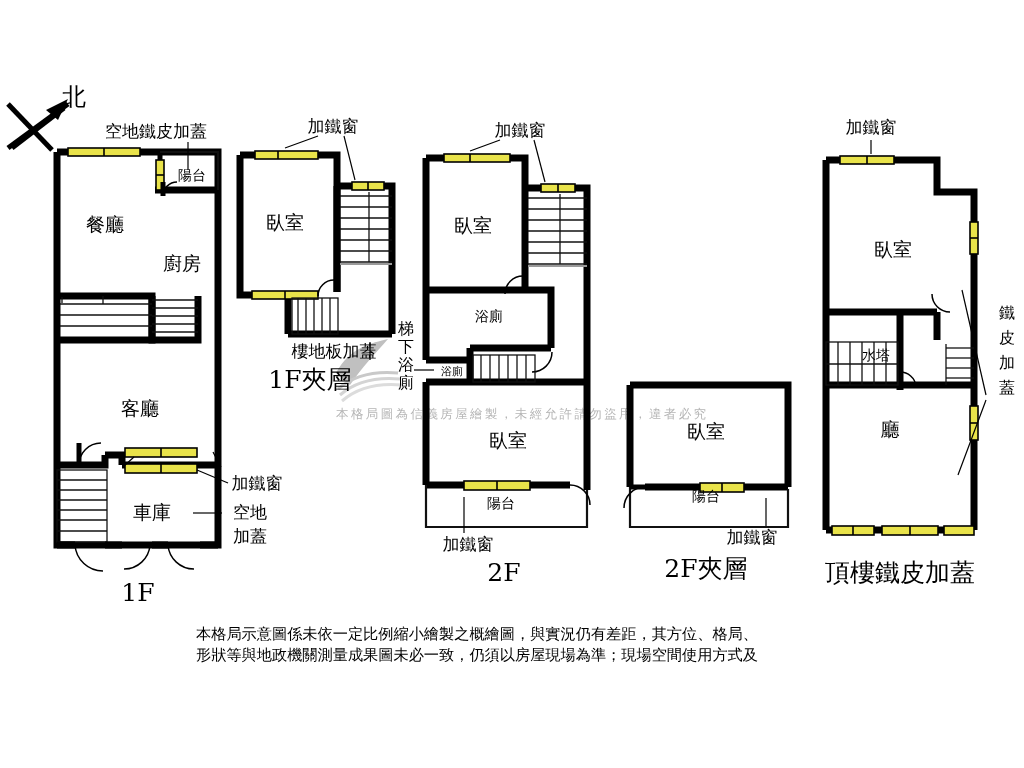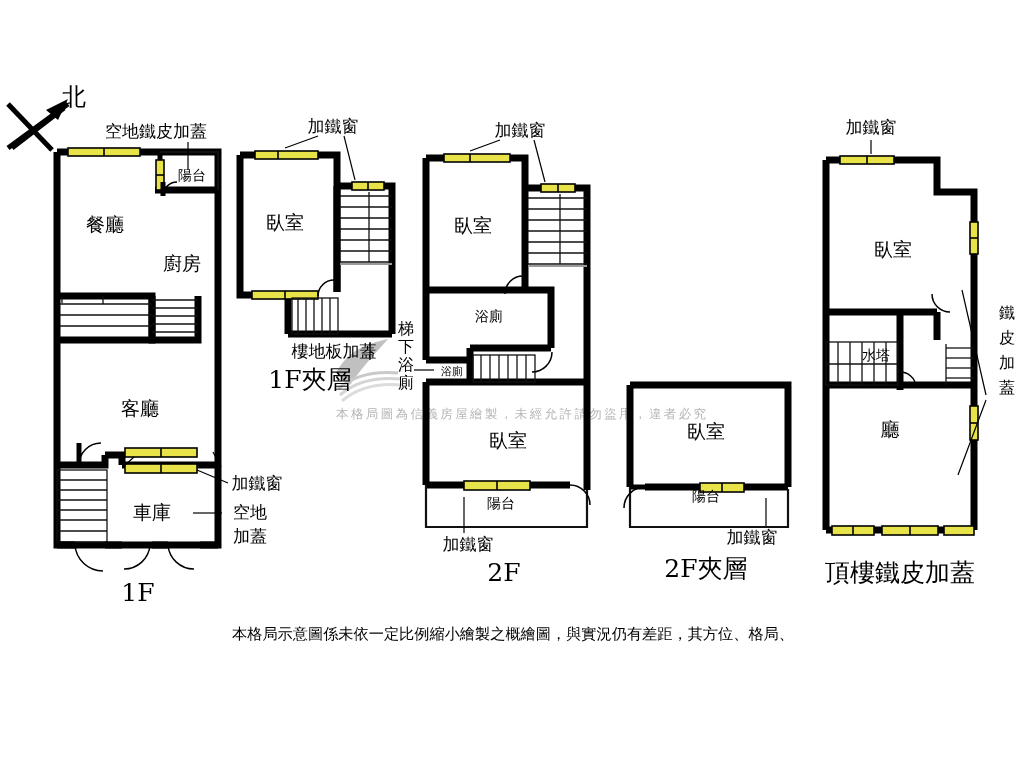--- a/index.html
+++ b/index.html
@@ -112,21 +112,21 @@
     position: absolute;
     left: 196px; top: 624px;
     width: 650px;
     font-family: "DejaVu Serif", "Liberation Serif", serif;
     font-size: 15.2px;
     line-height: 21px;
     color: #000;
     letter-spacing: 0px;
     text-align: left;
   }
-  #disclaimer div { white-space: nowrap; margin-left: 36px; }
+  #disclaimer div { white-space: nowrap; }
 </style>
 </head>
 <body>
 
 <div id="plan-root">
 
   <svg id="watermark-mark" viewBox="0 0 84 76">
     <path d="M4 40 C18 14, 40 10, 56 6 C44 20, 30 34, 18 52 Z" fill="#c0c0c0"></path>
     <path d="M6 56 C22 42, 44 38, 66 40" stroke="#c9c9c9" stroke-width="3" fill="none"></path>
     <path d="M8 62 C24 48, 46 44, 68 46" stroke="#d4d4d4" stroke-width="3" fill="none"></path>
@@ -482,15 +482,16 @@
       <line class="leader" x1="986" y1="395" x2="962" y2="290"></line>
       <line class="leader" x1="986" y1="400" x2="958" y2="475"></line>
 
       <text class="floor-label" x="900" y="574">頂樓鐵皮加蓋</text>
     </g>
 
   </svg>
 
   <div id="disclaimer">
     <div>本格局示意圖係未依一定比例縮小繪製之概繪圖，與實況仍有差距，其方位、格局、</div>
+    <div>形狀等與地政機關測量成果圖未必一致，仍須以房屋現場為準；現場空間使用方式及</div>
   </div>
 
 </div>
 
 </body></html>

